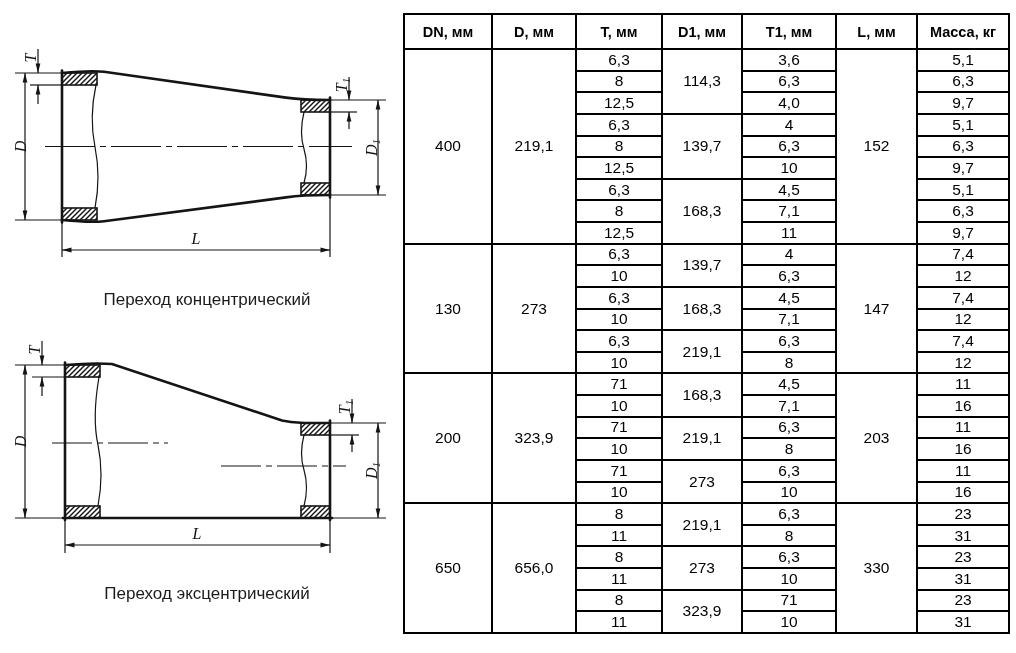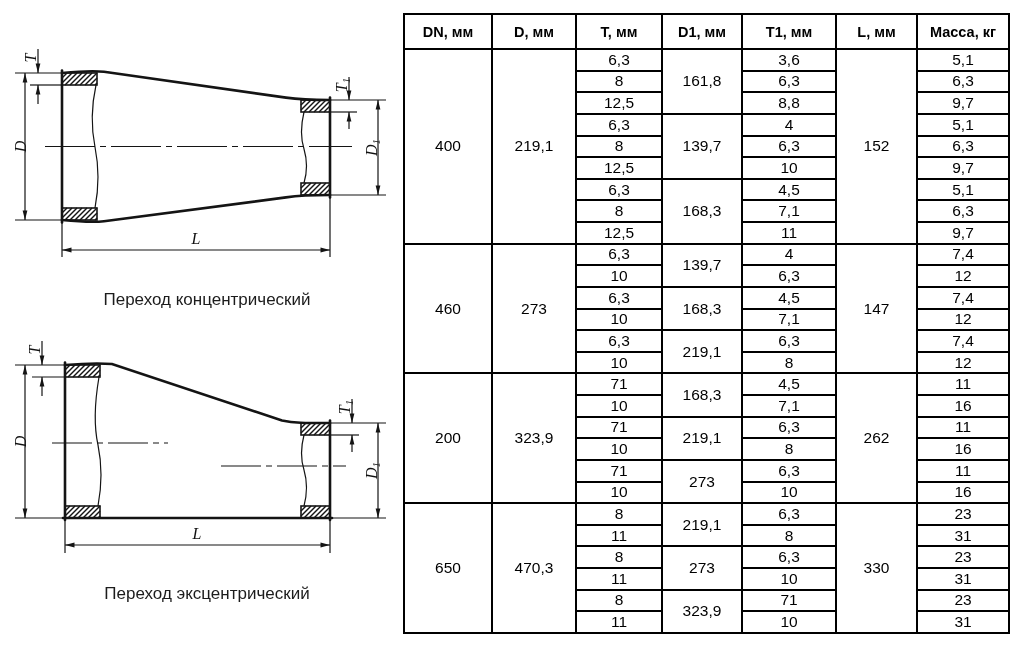--- a/index.html
+++ b/index.html
@@ -268,33 +268,33 @@
       <th>T1, мм</th>
       <th>L, мм</th>
       <th>Масса, кг</th>
     </tr>
   </thead>
   <tbody>
       <tr>
         <td rowspan="9">400</td>
         <td rowspan="9">219,1</td>
         <td>6,3</td>
-        <td rowspan="3">161,8</td>
+        <td rowspan="3">114,3</td>
         <td>3,6</td>
         <td rowspan="9">152</td>
         <td>5,1</td>
       </tr>
       <tr>
         <td>8</td>
         <td>6,3</td>
         <td>6,3</td>
       </tr>
       <tr>
         <td>12,5</td>
-        <td>8,8</td>
+        <td>4,0</td>
         <td>9,7</td>
       </tr>
       <tr>
         <td>6,3</td>
         <td rowspan="3">139,7</td>
         <td>4</td>
         <td>5,1</td>
       </tr>
       <tr>
         <td>8</td>
@@ -316,21 +316,21 @@
         <td>8</td>
         <td>7,1</td>
         <td>6,3</td>
       </tr>
       <tr>
         <td>12,5</td>
         <td>11</td>
         <td>9,7</td>
       </tr>
       <tr>
-        <td rowspan="6">460</td>
+        <td rowspan="6">130</td>
         <td rowspan="6">273</td>
         <td>6,3</td>
         <td rowspan="2">139,7</td>
         <td>4</td>
         <td rowspan="6">147</td>
         <td>7,4</td>
       </tr>
       <tr>
         <td>10</td>
         <td>6,3</td>
@@ -357,21 +357,21 @@
         <td>10</td>
         <td>8</td>
         <td>12</td>
       </tr>
       <tr>
         <td rowspan="6">200</td>
         <td rowspan="6">323,9</td>
         <td>71</td>
         <td rowspan="2">168,3</td>
         <td>4,5</td>
-        <td rowspan="6">262</td>
+        <td rowspan="6">203</td>
         <td>11</td>
       </tr>
       <tr>
         <td>10</td>
         <td>7,1</td>
         <td>16</td>
       </tr>
       <tr>
         <td>71</td>
         <td rowspan="2">219,1</td>
@@ -389,21 +389,21 @@
         <td>6,3</td>
         <td>11</td>
       </tr>
       <tr>
         <td>10</td>
         <td>10</td>
         <td>16</td>
       </tr>
       <tr>
         <td rowspan="6">650</td>
-        <td rowspan="6">470,3</td>
+        <td rowspan="6">656,0</td>
         <td>8</td>
         <td rowspan="2">219,1</td>
         <td>6,3</td>
         <td rowspan="6">330</td>
         <td>23</td>
       </tr>
       <tr>
         <td>11</td>
         <td>8</td>
         <td>31</td>

